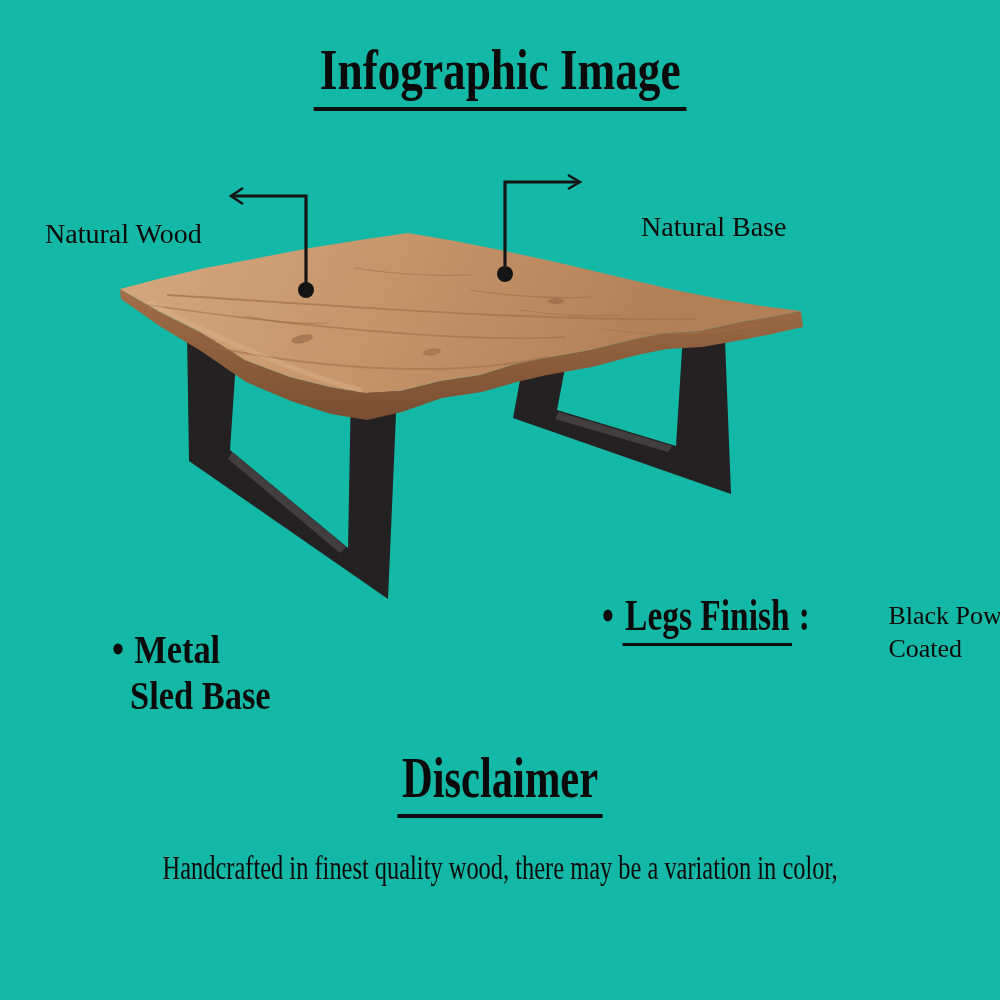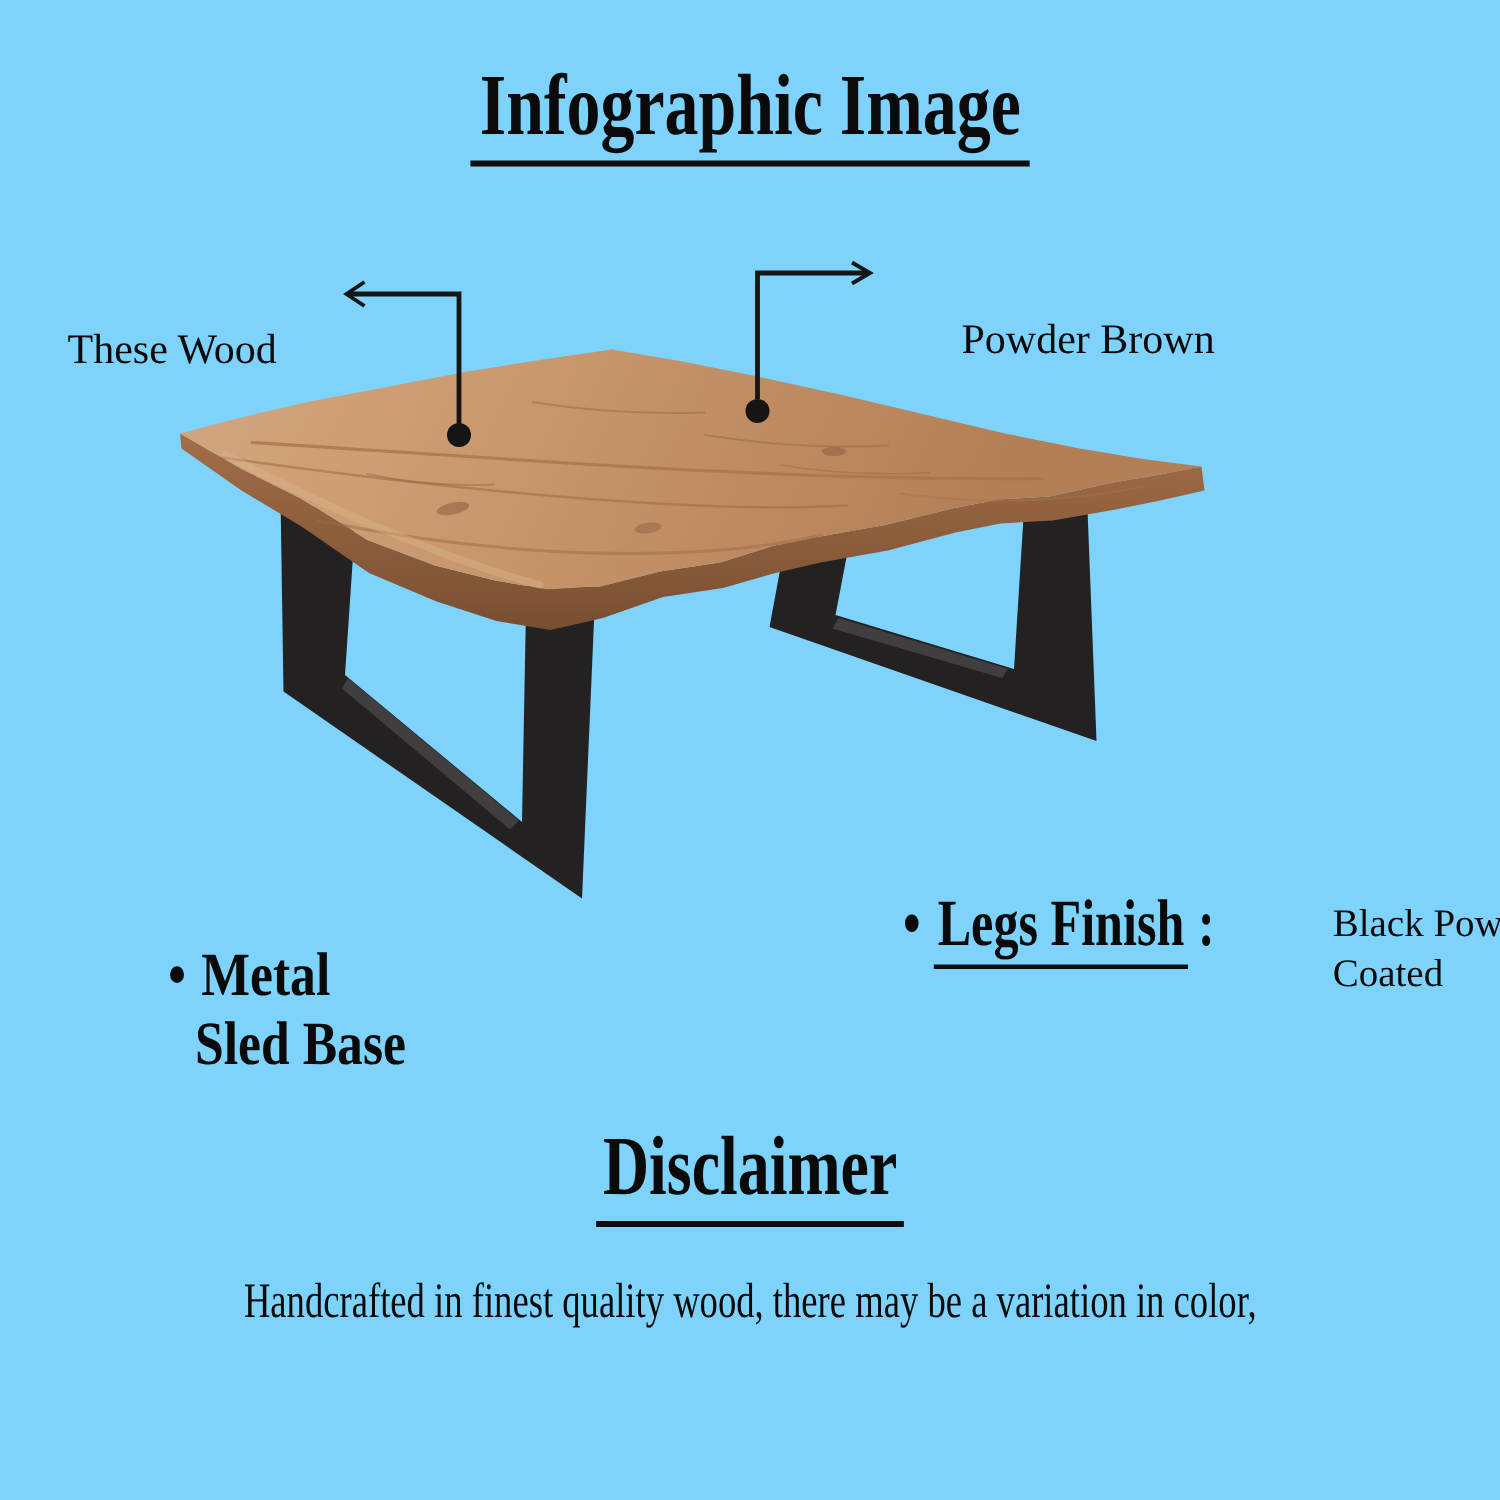--- a/index.html
+++ b/index.html
@@ -1,17 +1,17 @@
 <!DOCTYPE html>
 <html><head>
 <meta charset="utf-8">
 <style>
   html,body{margin:0;padding:0;background:#ffffff;}
   .stage{
-    position:relative;width:1000px;height:1000px;background:#7dd3fc;overflow:hidden;
+    position:relative;width:1000px;height:1000px;background:#14b8a6;overflow:hidden;
     font-family:"Liberation Serif", serif;color:#0a0a0a;
   }
   .stage svg{position:absolute;left:0;top:0;}
   .abs{position:absolute;white-space:nowrap;}
   .cx{display:inline-block;transform-origin:0 0;white-space:nowrap;}
   .cxc{display:inline-block;transform-origin:50% 0;white-space:nowrap;}
   
   .title{left:0;right:0;top:36px;text-align:center;font-size:58px;font-weight:700;}
   .title .cxc{transform:scaleX(.78);border-bottom:4px solid #0d0d0d;padding:0 8px 4px;}
   
@@ -95,23 +95,23 @@
       <path d="M505,266 L505,182 L579,182"></path>
       <path stroke-width="2.6" d="M568,175 L580,182 L568,189"></path>
       <circle cx="505" cy="274" r="8" fill="#151515" stroke="none"></circle>
     </g>
   </svg>
 
   <div class="abs title">
     <span class="cxc">Infographic Image</span>
   </div>
 
-  <div class="abs val mat-val">These Wood</div>
+  <div class="abs val mat-val">Natural Wood</div>
 
-  <div class="abs val fin-val">Powder Brown</div>
+  <div class="abs val fin-val">Natural Base</div>
 
   <div class="abs lbl base-lbl">
     <div>
       <span class="cx">
         <span class="bullet">•</span><span>Metal</span>
       </span>
     </div>
     <div class="base-line2">
       <span class="cx">Sled Base</span>
     </div>

